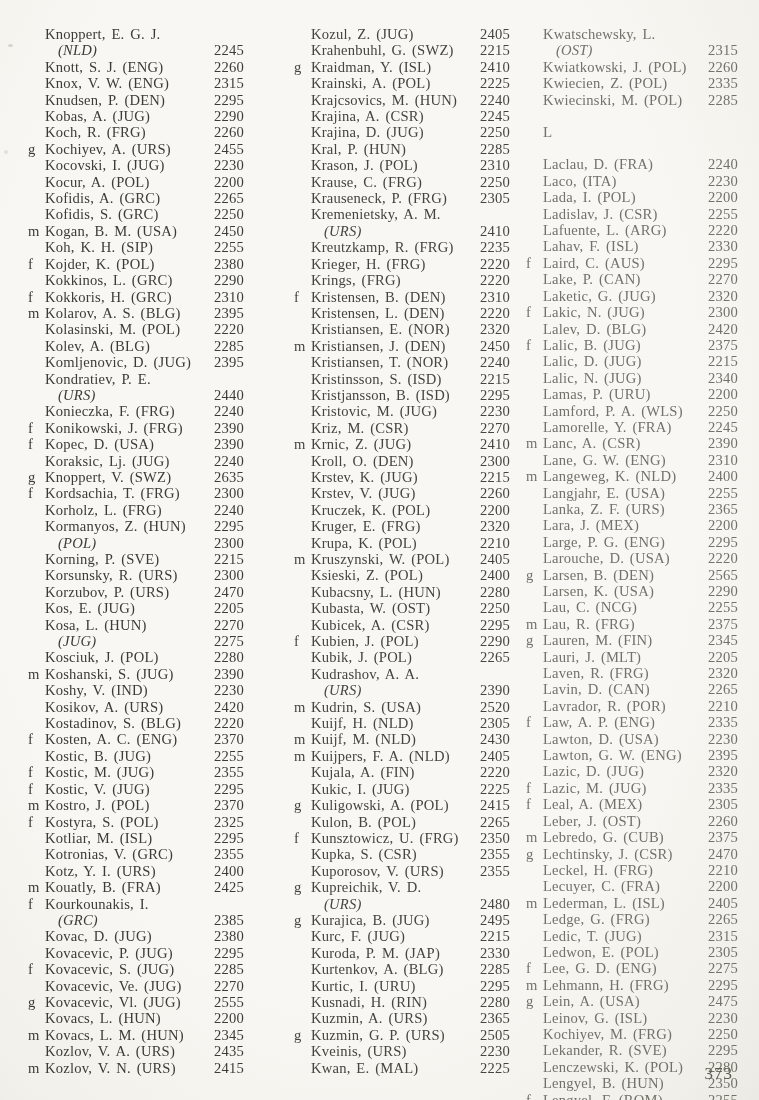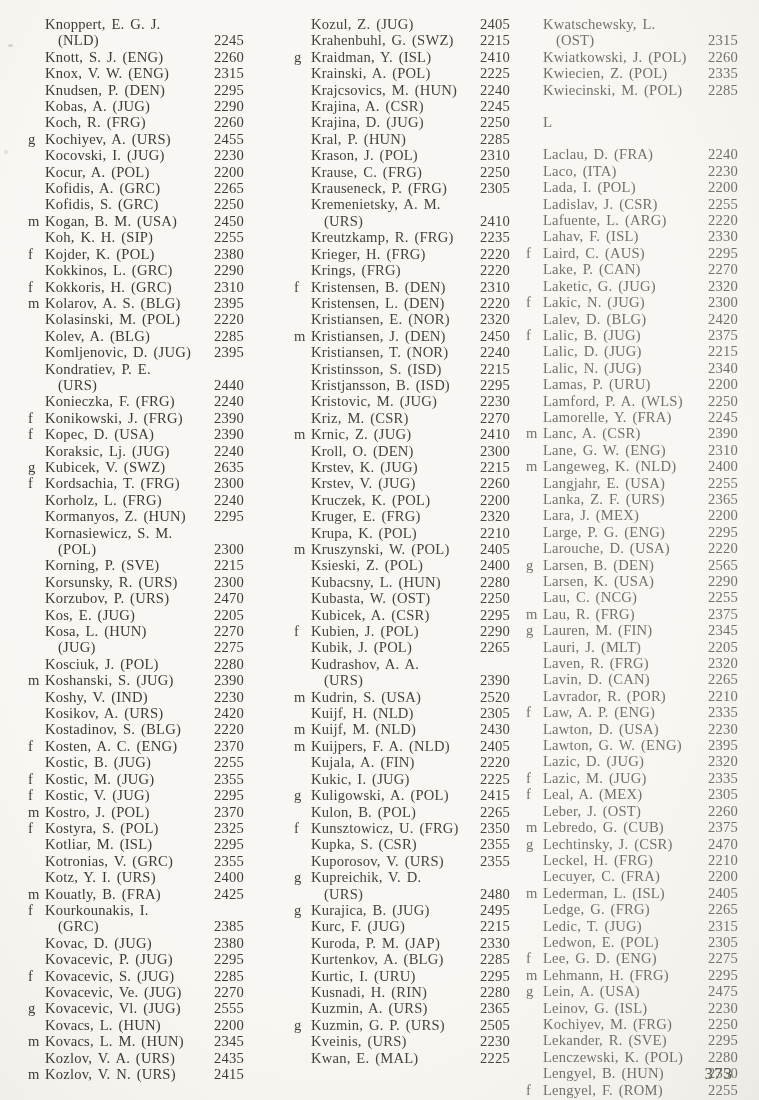--- a/index.html
+++ b/index.html
@@ -4,31 +4,31 @@
 <style>
   html,body{margin:0;padding:0;}
   body{
     width:759px;height:1100px;overflow:hidden;
     background:#e9e8e4;
     font-family:"Liberation Serif","DejaVu Serif",serif;
   }
   .page{
     position:relative;width:759px;height:1100px;
     background:radial-gradient(ellipse at 45% 40%, #f8f7f3 60%, #f1f0ea 88%, #eceae4 100%);
-    box-sizing:border-box;padding-top:16px;
+    box-sizing:border-box;padding-top:26px;
     display:flex;align-items:flex-start;
   }
   .col{box-sizing:border-box;flex:none;}
   .col0{width:216px;margin-left:28px;color:#3c3b35;}
   .col1{width:216px;margin-left:50px;color:#45443e;}
   .col2{width:212px;margin-left:16px;color:#72716a;}
   .row{display:flex;line-height:16.4px;font-size:14.6px;letter-spacing:.2px;word-spacing:2px;}
   .pre{flex:none;width:17px;}
   .nm{flex:1;white-space:nowrap;overflow:hidden;}
-  .nm.cont{padding-left:13px;}
+  .nm.cont{padding-left:13px;font-style:italic;}
   .rt{flex:none;width:42px;text-align:right;}
   .heading{font-size:15px;line-height:16.4px;margin:16px 0 16px 17px;letter-spacing:.5px;}
   .pagenum{
     position:absolute;right:26px;bottom:16px;
     font-size:17px;color:#5c5b52;letter-spacing:1px;
   }
   
   .speck{position:absolute;background:#b9b7b0;border-radius:50%;opacity:.55;}
   .s1{left:8px;top:44px;width:5px;height:3px;}
   .s2{left:4px;top:150px;width:4px;height:4px;opacity:.35;}
@@ -171,42 +171,37 @@
         <span class="nm">Kopec, D. (USA)</span>
         <span class="rt">2390</span>
       </div>
       <div class="row">
         <span class="pre"></span>
         <span class="nm">Koraksic, Lj. (JUG)</span>
         <span class="rt">2240</span>
       </div>
       <div class="row">
         <span class="pre">g</span>
-        <span class="nm">Kubicek, V. (SWZ)</span>
+        <span class="nm">Knoppert, V. (SWZ)</span>
         <span class="rt">2635</span>
       </div>
       <div class="row">
         <span class="pre">f</span>
         <span class="nm">Kordsachia, T. (FRG)</span>
         <span class="rt">2300</span>
       </div>
       <div class="row">
         <span class="pre"></span>
         <span class="nm">Korholz, L. (FRG)</span>
         <span class="rt">2240</span>
       </div>
       <div class="row">
         <span class="pre"></span>
         <span class="nm">Kormanyos, Z. (HUN)</span>
         <span class="rt">2295</span>
-      </div>
-      <div class="row">
-        <span class="pre"></span>
-        <span class="nm">Kornasiewicz, S. M.</span>
-        <span class="rt"></span>
       </div>
       <div class="row">
         <span class="pre"></span>
         <span class="nm cont">(POL)</span>
         <span class="rt">2300</span>
       </div>
       <div class="row">
         <span class="pre"></span>
         <span class="nm">Korning, P. (SVE)</span>
         <span class="rt">2215</span>

